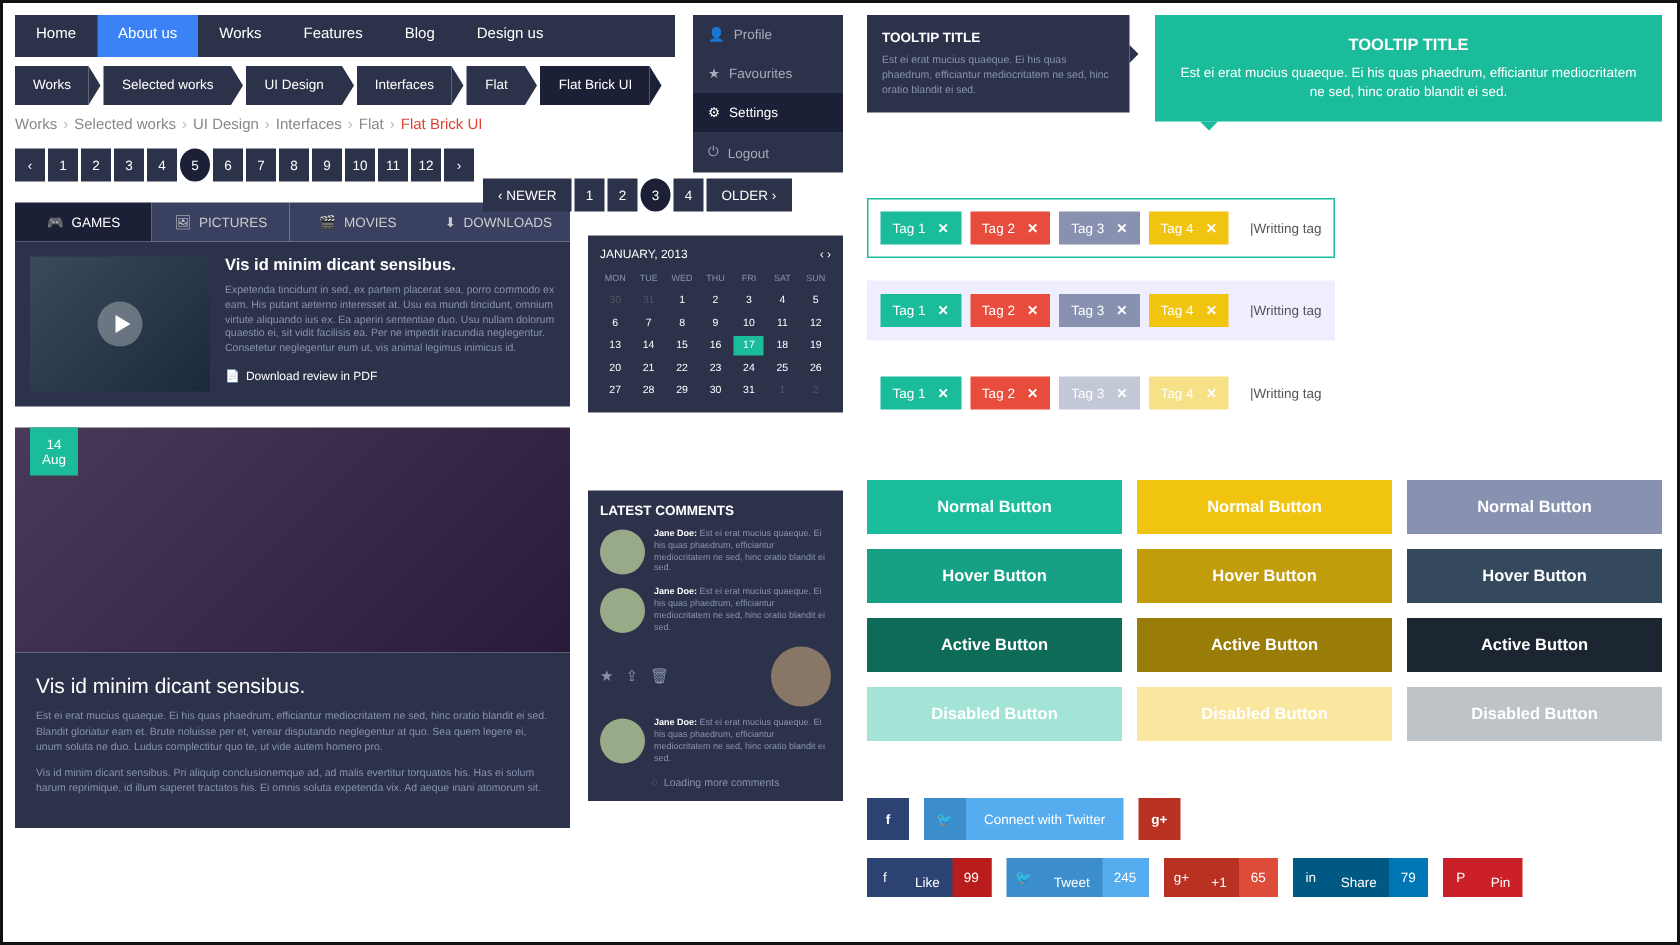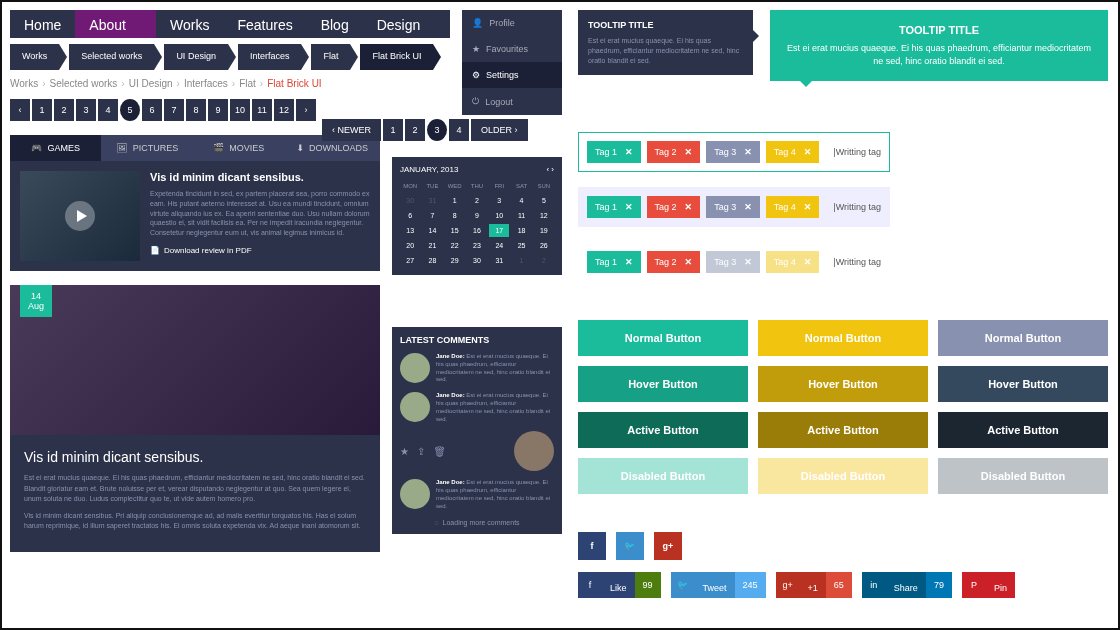--- a/index.html
+++ b/index.html
@@ -1,19 +1,19 @@
 <!DOCTYPE html>
 <html><head>
 <meta charset="utf-8">
 <style>
 *{margin:0;padding:0;box-sizing:border-box;font-family:Arial,sans-serif}
 body{background:#fff;width:1120px;height:630px;overflow:hidden;position:relative;font-size:10px;border:2px solid #111}
 .nav{display:flex;background:#2c3249;height:28px;margin:8px 0 0 8px;width:440px}
-.nav-item{padding:7px 14px;color:#fff;cursor:pointer;font-size:14px}
-.nav-item.active{background:#701a75}
+.nav-item{padding:7px 14px;color:#fff;cursor:pointer;font-size:10px}
+.nav-item.active{background:#3b82f6}
 .bc{display:flex;margin:6px 0 0 8px;width:440px;height:26px}
 .bc-seg{background:#2c3249;color:#fff;padding:7px 12px;font-size:9px;position:relative;margin-right:10px;cursor:pointer}
 .bc-seg:after{content:'';position:absolute;right:-8px;top:0;border-left:8px solid #2c3249;border-top:13px solid transparent;border-bottom:13px solid transparent}
 .bc-seg.active{background:#1b2036}
 .bc-seg.active:after{border-left-color:#1b2036}
 .bc2{display:flex;margin:8px 0 0 8px;font-size:10px;color:#888;align-items:center;gap:4px}
 .bc2 span{cursor:pointer}
 .bc2 .sep{color:#bbb}
 .bc2 .cur{color:#d43}
 .pager{display:flex;margin:10px 0 0 8px;gap:2px}
@@ -82,21 +82,21 @@
 .sicon{width:28px;height:28px;display:flex;align-items:center;justify-content:center;font-weight:bold}
 .slabel{padding:0 12px;height:28px;display:flex;align-items:center}
 .fb{background:#3b5998}.fb .sicon{background:#2d4373}
 .tw{background:#55acee}.tw .sicon{background:#3b8dcc}
 .gp{background:#dd4b39}.gp .sicon{background:#b93120}
 .counts{position:absolute;left:576px;top:570px;display:flex;gap:10px}
 .cbtn{display:flex;color:#fff;font-size:9px;cursor:pointer;height:26px}
 .cbtn .ci{width:24px;display:flex;align-items:center;justify-content:center}
 .cbtn .cl{padding:16px 8px;display:flex;align-items:center}
 .cbtn .cn{padding:0 8px;display:flex;align-items:center}
-.c-fb{background:#2d4373}.c-fb .cn{background:#4d7c0f}
+.c-fb{background:#2d4373}.c-fb .cn{background:#b91c1c}
 .c-tw{background:#3b8dcc}.c-tw .cn{background:#55acee}
 .c-gp{background:#b93120}.c-gp .cn{background:#dd4b39}
 .c-li{background:#005983}.c-li .cn{background:#0077b5}
 .c-pi{background:#cb2027}
 .pager2{position:absolute;top:117px;left:320px;display:flex;gap:2px}
 </style>
 </head>
 <body>
 
 <div class="nav">
@@ -375,20 +375,21 @@
   <div class="btn bg2d">Disabled Button</div>
   <div class="btn bg3d">Disabled Button</div>
 </div>
 
 <div class="social">
   <div class="sbtn fb">
       <div class="sicon">f</div>
     </div>
   <div class="sbtn tw">
       <div class="sicon">🐦</div>
+      <div class="slabel">Connect with Twitter</div>
     </div>
   <div class="sbtn gp">
       <div class="sicon">g+</div>
     </div>
 </div>
 
 <div class="counts">
   <div class="cbtn c-fb">
       <div class="ci">f</div>
       <div class="cl">Like</div>

